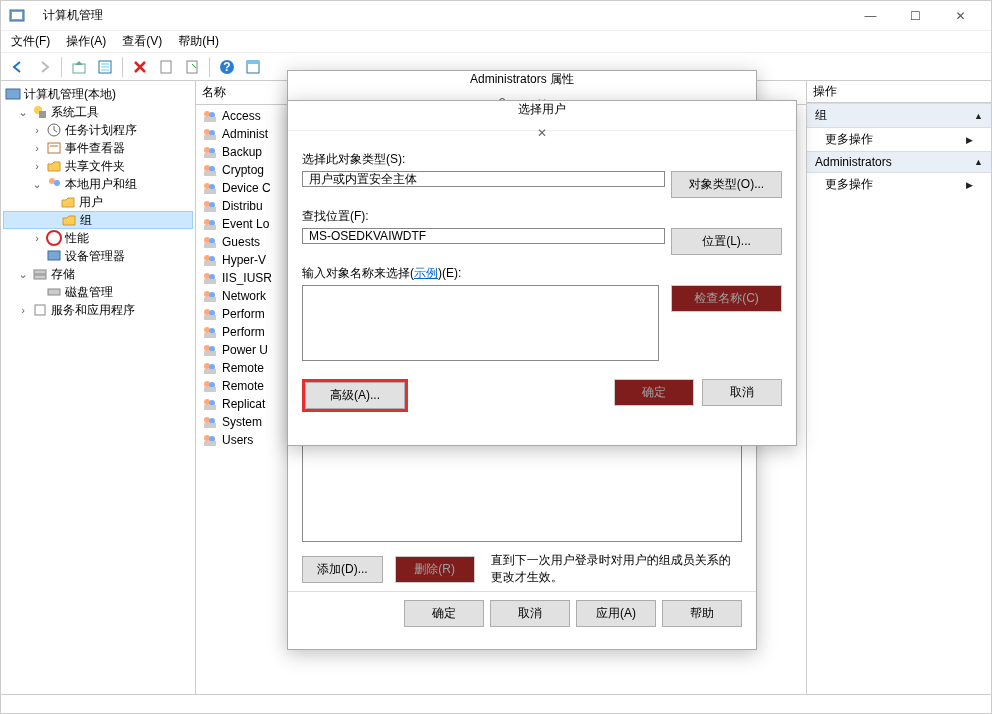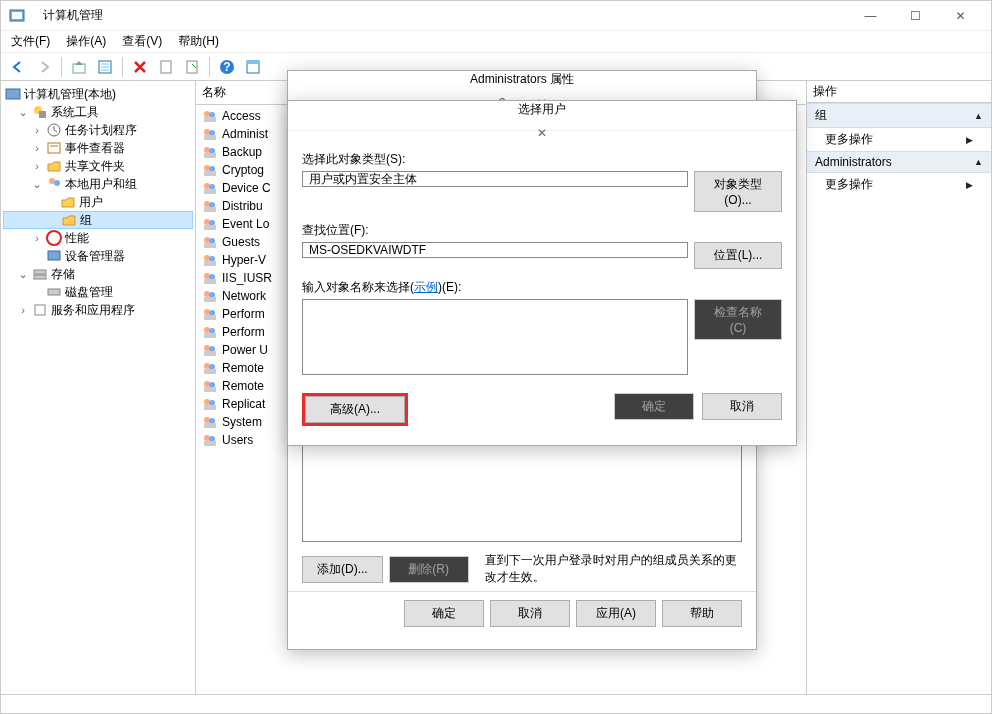--- a/index.html
+++ b/index.html
@@ -36,31 +36,31 @@
 .ap-section{background:#e9eff7;border-top:1px solid #d6dde6;border-bottom:1px solid #d6dde6;padding:3px 8px;display:flex;justify-content:space-between;align-items:center;}
 .ap-item{padding:3px 18px;display:flex;justify-content:space-between;align-items:center;}
 .tri{font-size:9px;color:#222;}
 
 .dialog { position:absolute; background:#fff; border:1px solid #aaa; box-shadow:0 4px 18px rgba(0,0,0,.25);}
 .dialog-title { height:30px; display:flex; align-items:center; justify-content:space-between; padding:0 8px; border-bottom:1px solid #eee;flex-direction:column;}
 .dialog-title .dt-controls{display:flex;gap:0;}
 .dialog-title .dt-controls span{width:40px;height:30px;display:flex;align-items:center;justify-content:center;color:#666;}
 .dlg-body{padding:10px 14px;}
 .btn{background:#e1e1e1;border:1px solid #adadad;padding:4px 14px;min-width:80px;text-align:center;cursor:default;}
-.btn.disabled{color:#a0a0a0;border-color:#ccc;background:#404040;}
+.btn.disabled{color:#a0a0a0;border-color:#ccc;background:#7f1d1d;margin-left:6px;}
 .dlg-btn-row{display:flex;justify-content:flex-end;gap:6px;padding:8px 14px;border-top:1px solid #ddd;}
 .dlg-props{left:287px;top:70px;width:470px;height:580px;}
 .member-box{border:1px solid #888;height:290px;margin-top:4px;}
 
 .dlg-select{left:287px;top:100px;width:510px;height:346px;}
 .sel-label{margin-top:10px;margin-bottom:3px;}
 .sel-row{display:flex;gap:6px;}
 .sel-input{flex:1;border:1px solid #888;height:16px;padding:2px 6px;background:#fff;}
 .sel-textarea{flex:1;border:1px solid #888;height:76px;padding:2px 6px;background:#fff;resize:none;}
-.sel-sidebtn{width:88px;}
+.sel-sidebtn{width:111px;}
 .highlight-box{border:3px solid #e62e2e;padding:0;}
 .link{color:#0066cc;text-decoration:underline;}
 
 svg{display:block;}
 .footer-blank{height:18px;}
 </style>
 </head>
 <body>
 
 <div class="window">

